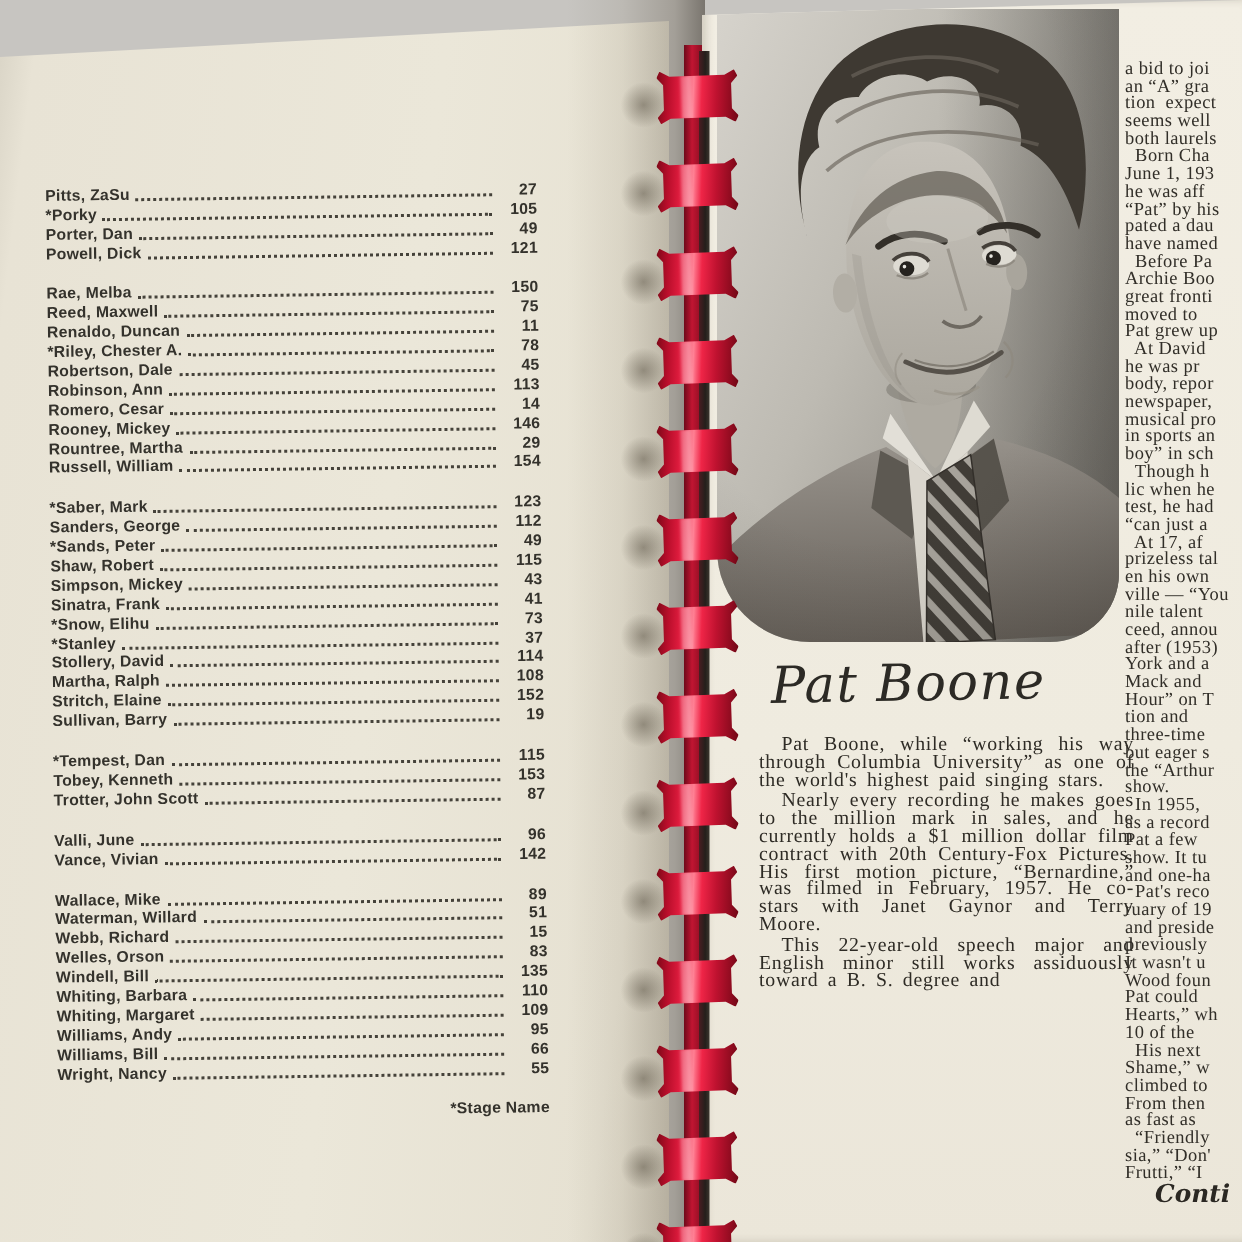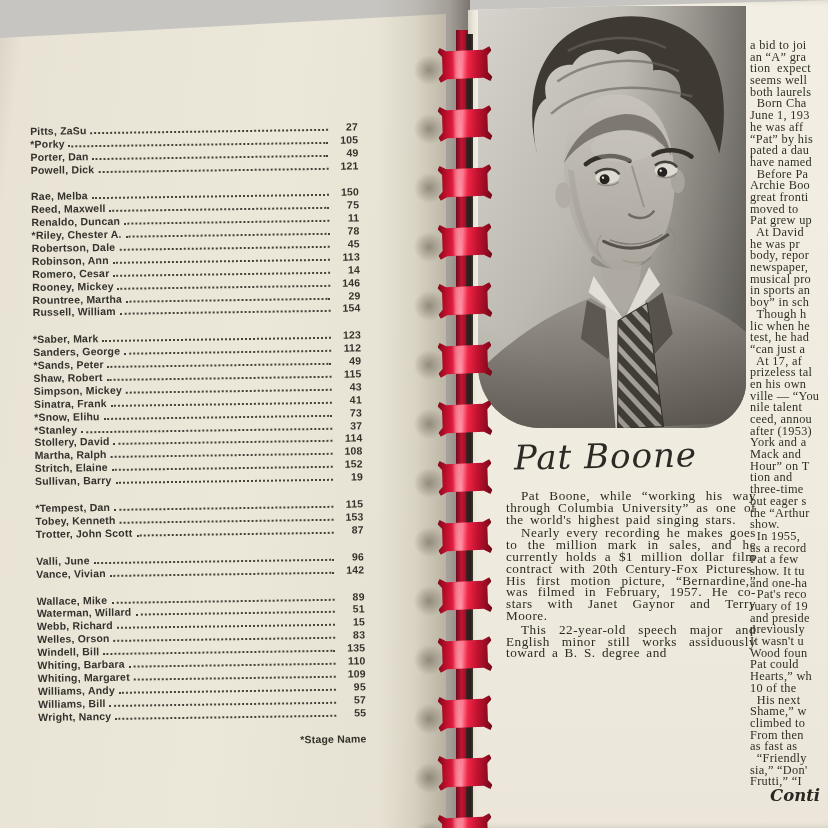--- a/index.html
+++ b/index.html
@@ -271,21 +271,21 @@
             <span class="entry-page">109</span>
           </div>
           <div class="index-row">
             <span class="entry-name">Williams, Andy</span>
             <span class="leader"></span>
             <span class="entry-page">95</span>
           </div>
           <div class="index-row">
             <span class="entry-name">Williams, Bill</span>
             <span class="leader"></span>
-            <span class="entry-page">57</span>
+            <span class="entry-page">66</span>
           </div>
           <div class="index-row">
             <span class="entry-name">Wright, Nancy</span>
             <span class="leader"></span>
             <span class="entry-page">55</span>
           </div>
         </div>
         <div class="footnote">*Stage Name</div>
       </div>
   </div>

